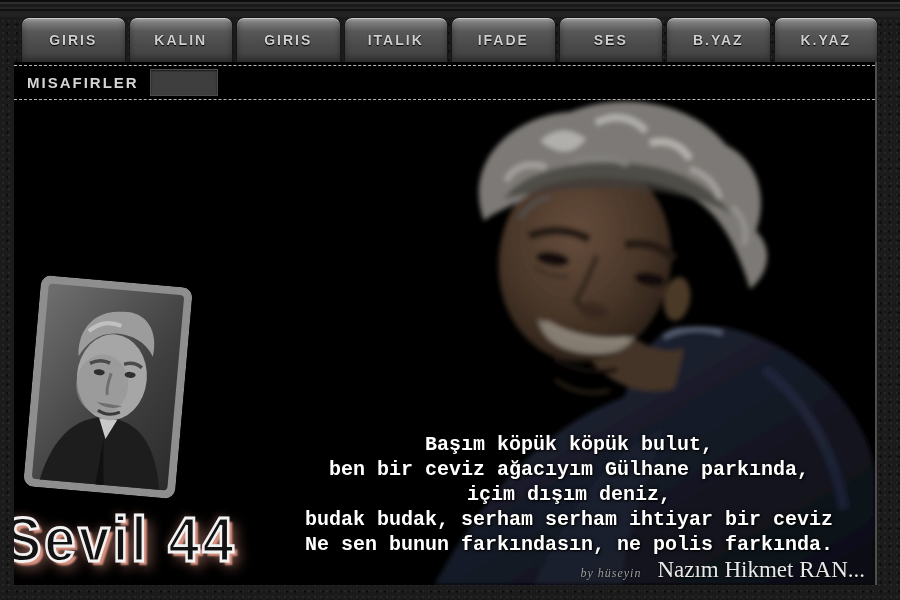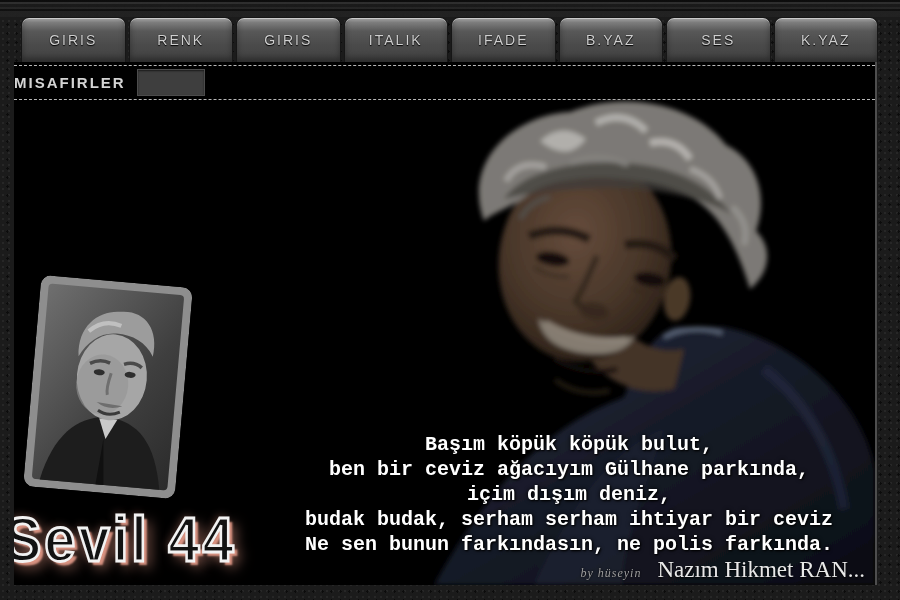--- a/index.html
+++ b/index.html
@@ -24,33 +24,33 @@
   .navbar{
     position:absolute;left:21px;top:17px;width:857px;height:45px;
     display:flex;gap:3px;
   }
   .nav-btn{
     flex:1;display:flex;align-items:center;justify-content:center;
     border-radius:8px 8px 0 0;
     border:1px solid #161616;border-bottom:none;
     background:linear-gradient(180deg,#a9a9a9 0,#7d7d7d 10%,#585858 30%,#4a4a4a 62%,#414141 100%);
     box-shadow:inset 0 1px 0 rgba(255,255,255,.45), inset 0 -4px 6px rgba(0,0,0,.35);
-    color:#cfcfcf;font-size:14px;font-weight:normal;letter-spacing:2px;
+    color:#cfcfcf;font-size:14px;font-weight:bold;letter-spacing:2px;
     text-shadow:0 1px 1px #000, 0 0 1px #222;
     cursor:pointer;
   }
   
   .inner-panel{
     position:absolute;left:14px;top:62px;width:861px;height:523px;
     background:#000;border-right:2px solid #4e4e4e;
   }
   .guest-row{
     position:absolute;left:0;top:3px;right:0;height:33px;
     border-top:1px dashed #b8b8b8;border-bottom:1px dashed #b8b8b8;
-    display:flex;align-items:center;gap:11px;
+    display:flex;align-items:center;gap:11px;padding-left:13px;
     background:#000;box-sizing:content-box;
   }
   .guest-label{
     color:#d4d4d4;font-size:15px;font-weight:bold;letter-spacing:2px;
     text-shadow:0 1px 1px #000;
   }
   .guest-count{
     width:66px;height:25px;background:#3e3e3e;
     border:1px solid #4c4c4c;box-shadow:inset 0 1px 2px rgba(0,0,0,.6);
   }
@@ -104,26 +104,26 @@
 </style>
 </head>
 <body>
 
 <div class="page">
 
   <div class="frame-top"></div>
 
   <div class="navbar">
     <div class="nav-btn">GIRIS</div>
-    <div class="nav-btn">RENK</div>
+    <div class="nav-btn">KALIN</div>
     <div class="nav-btn">GIRIS</div>
     <div class="nav-btn">ITALIK</div>
     <div class="nav-btn">IFADE</div>
+    <div class="nav-btn">SES</div>
     <div class="nav-btn">B.YAZ</div>
-    <div class="nav-btn">SES</div>
     <div class="nav-btn">K.YAZ</div>
   </div>
 
   <div class="inner-panel">
 
     <div class="guest-row">
       <span class="guest-label">MISAFIRLER</span>
       <div class="guest-count"></div>
     </div>
 

